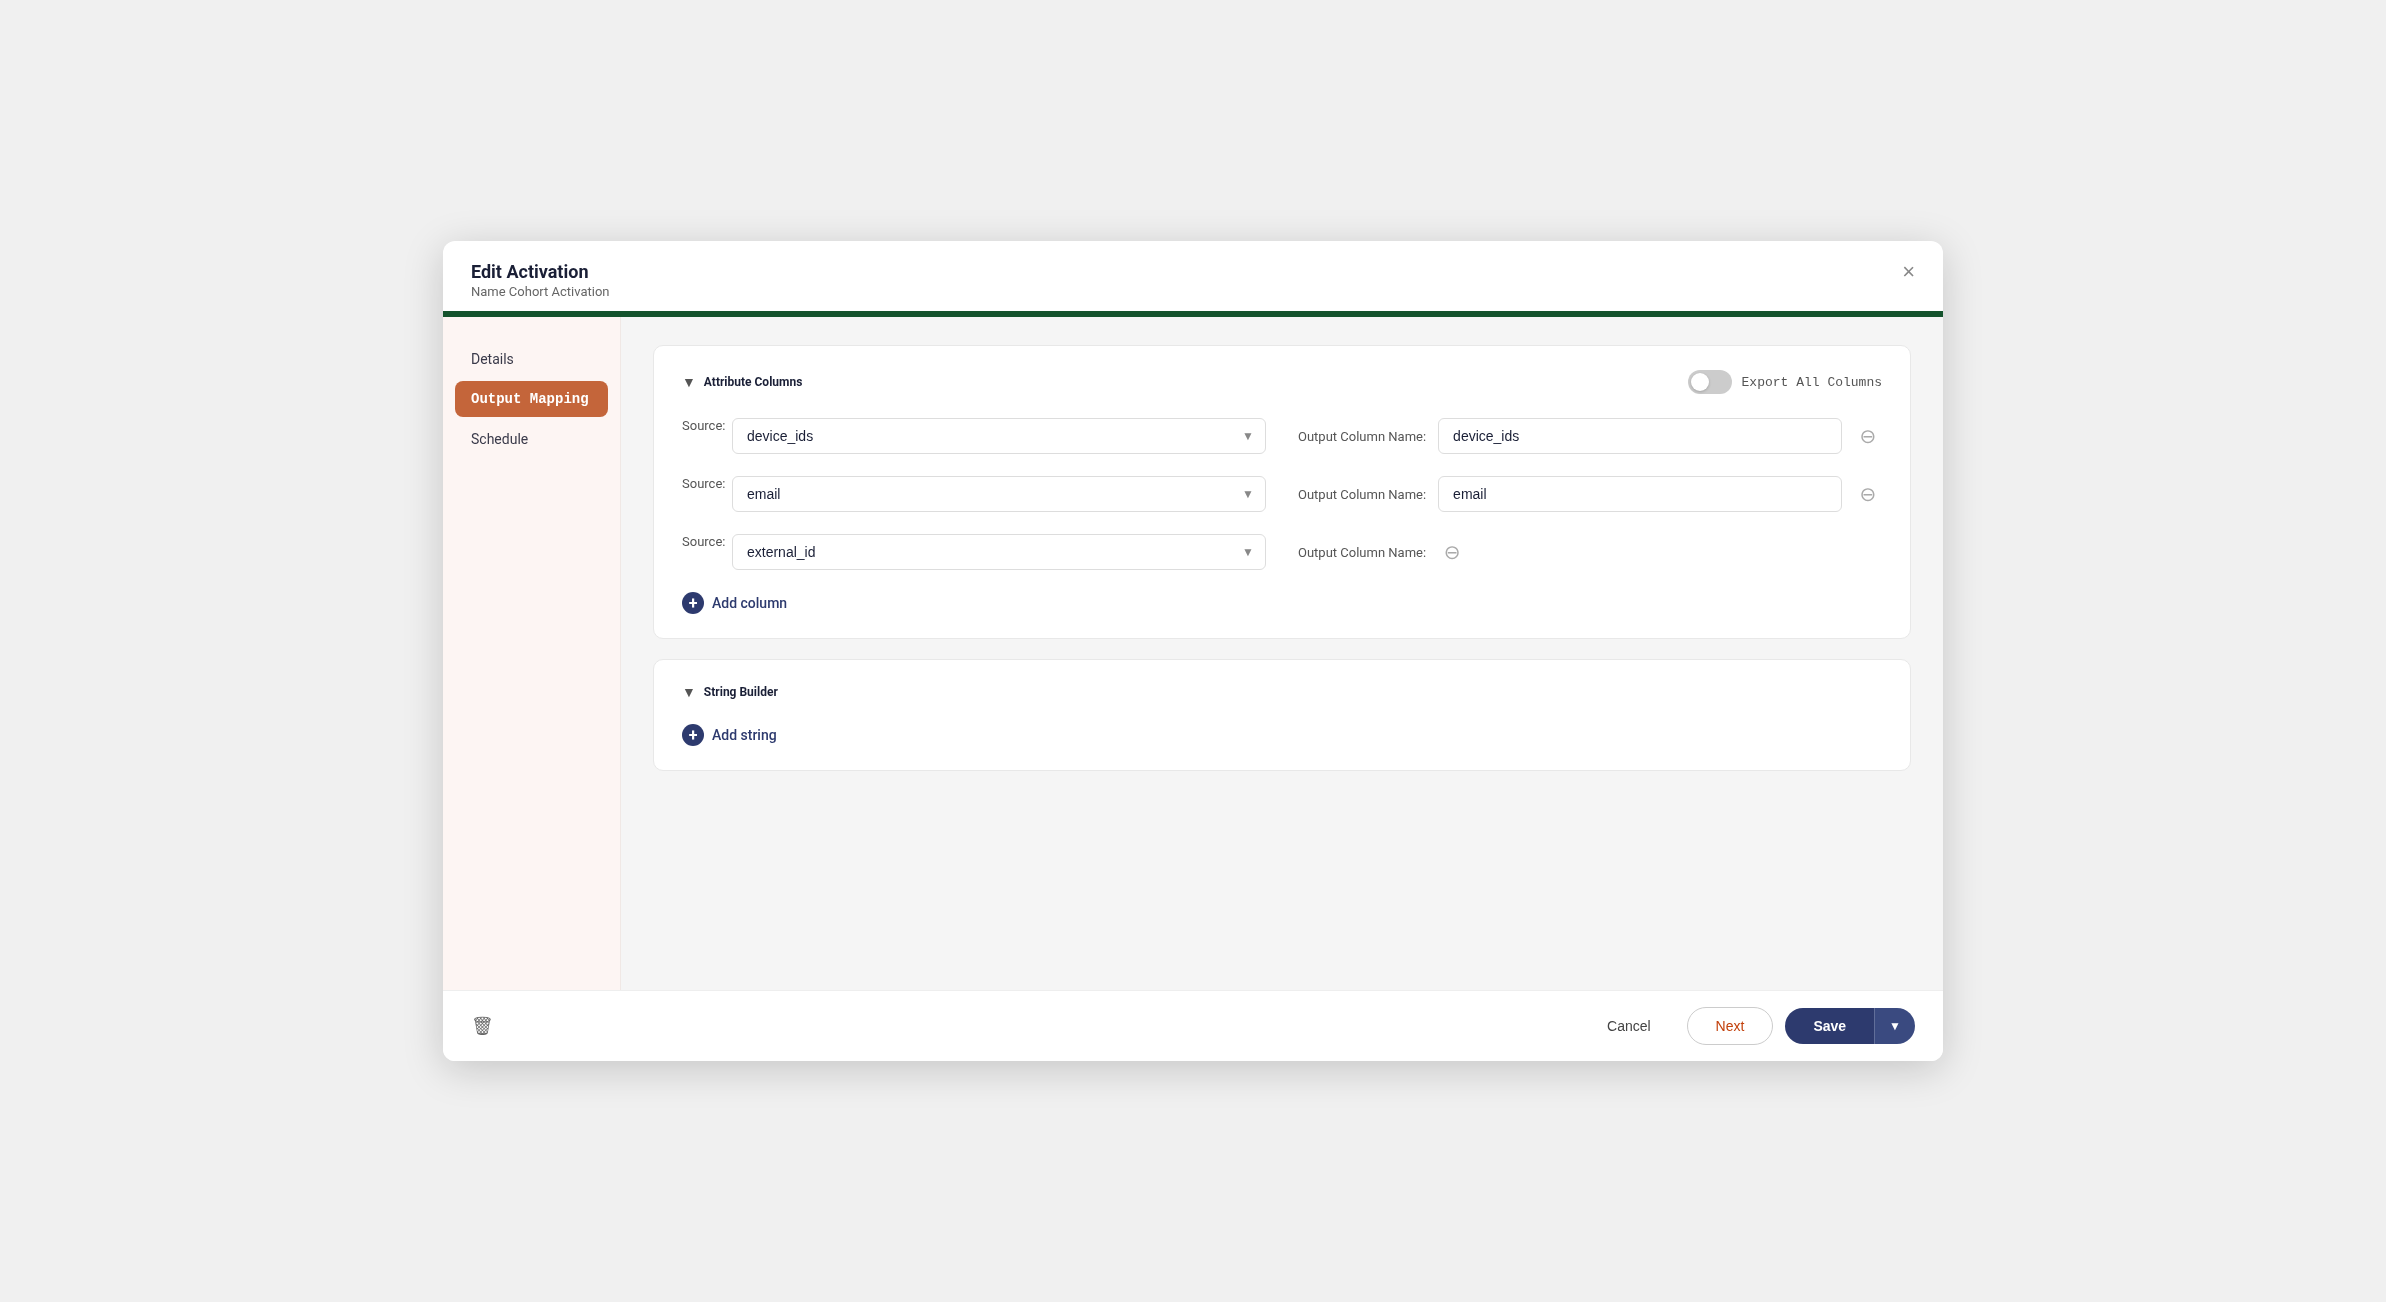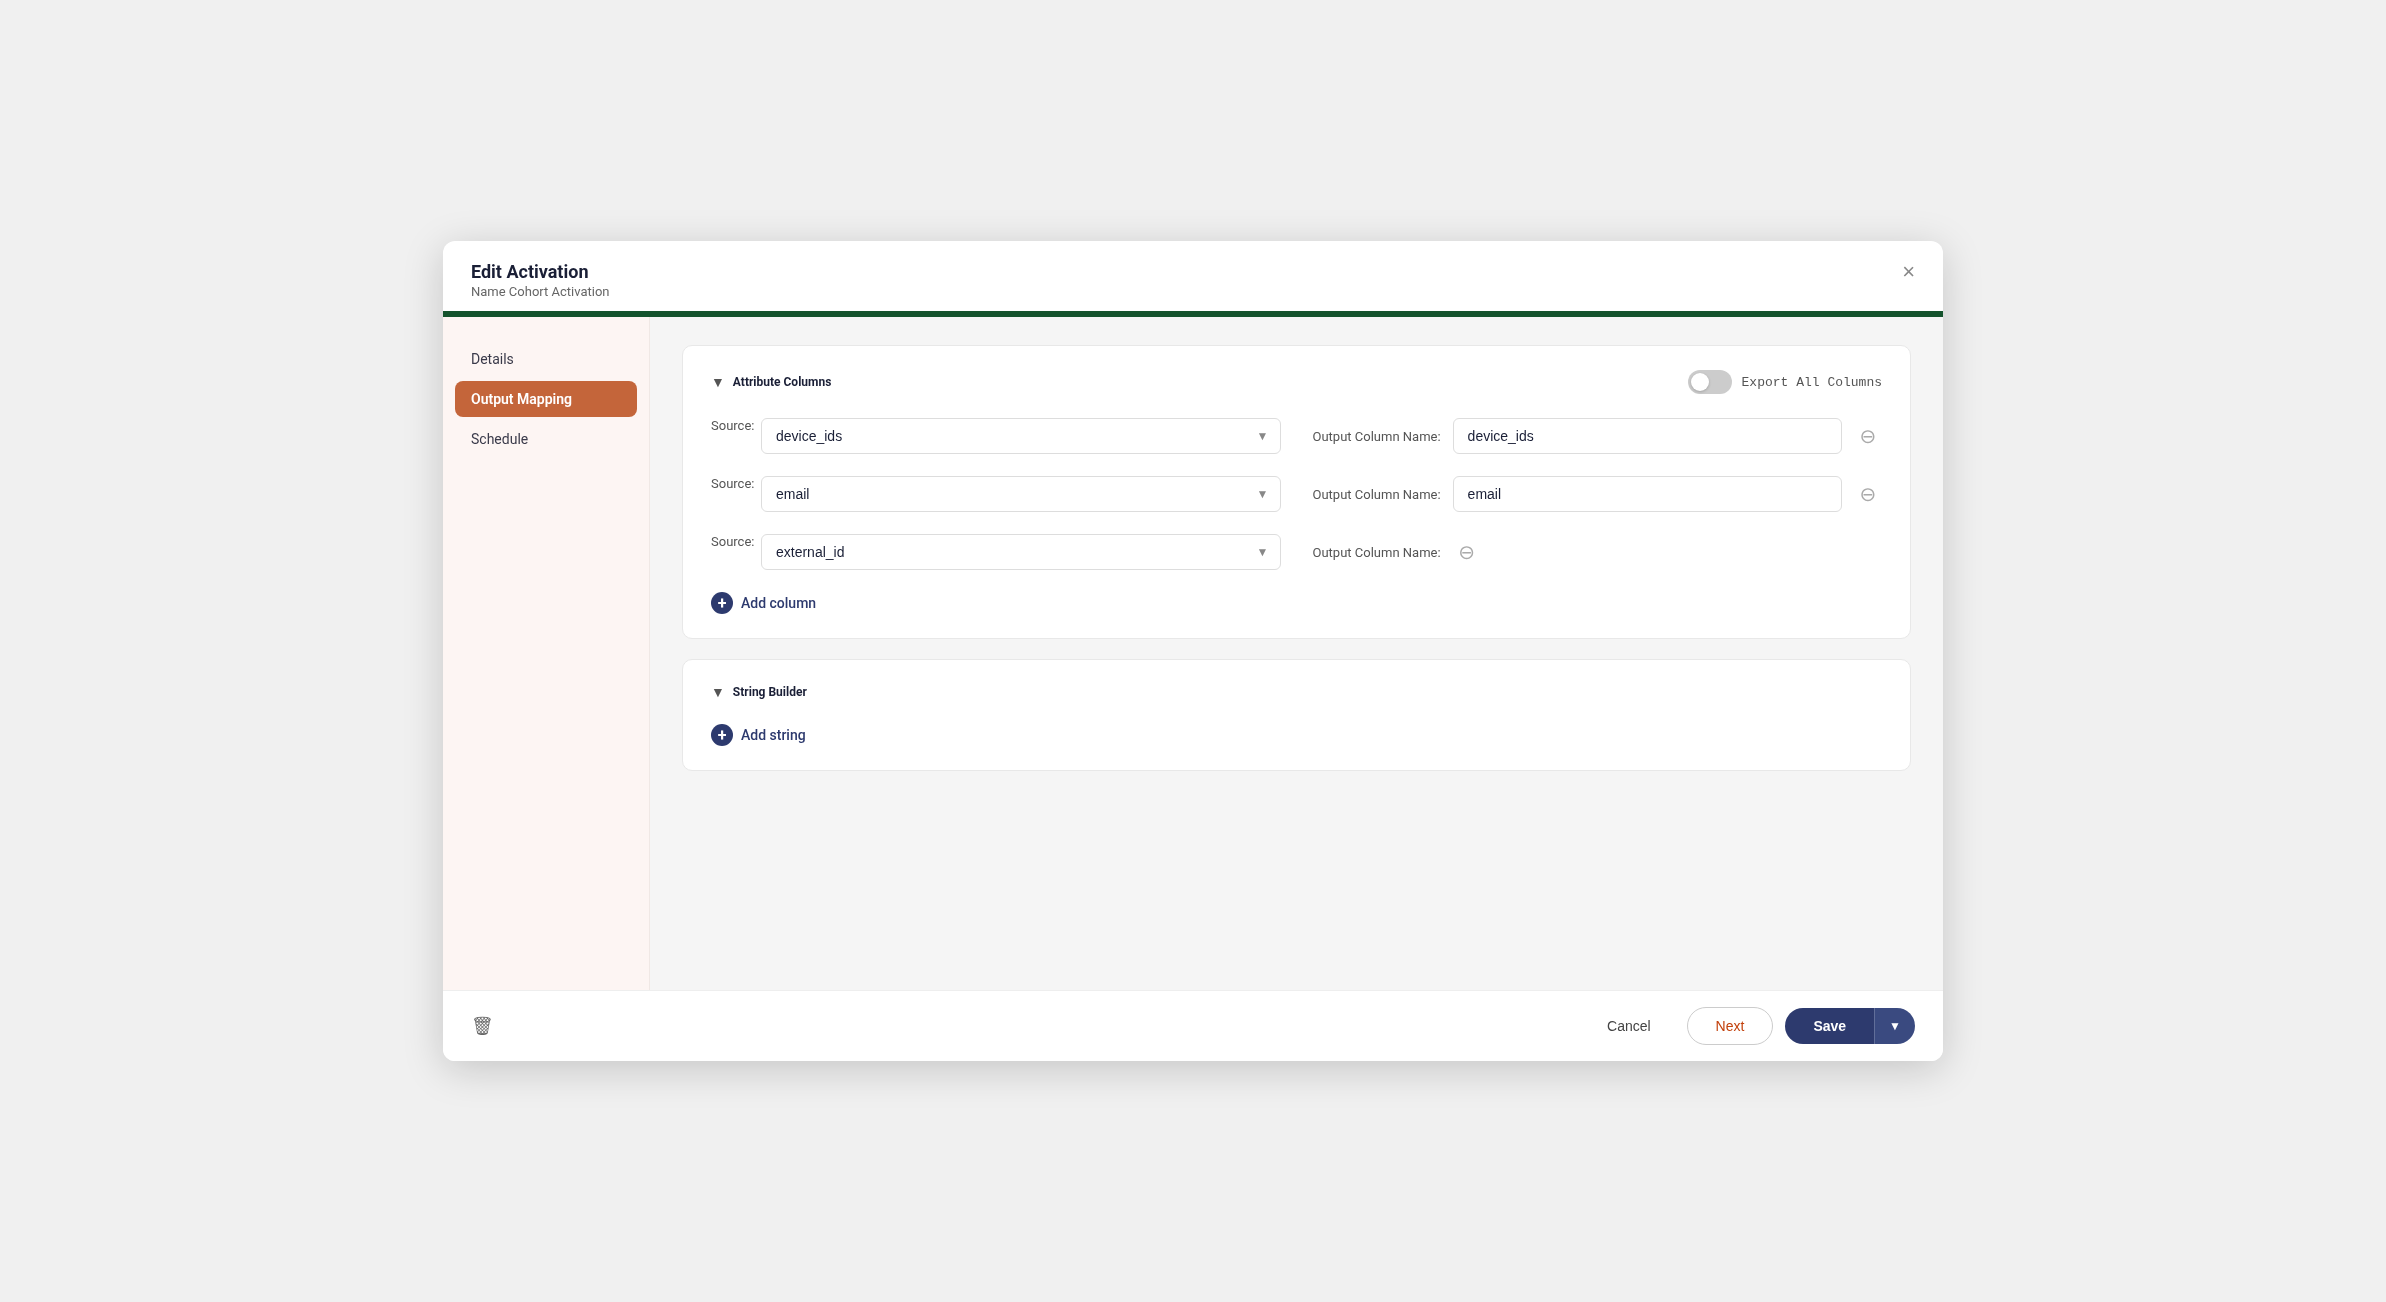--- a/index.html
+++ b/index.html
@@ -47,38 +47,39 @@
       font-size: 22px;
       color: #888;
       margin-top: -2px;
     }
     .modal-body {
       display: flex;
       flex: 1;
       overflow: hidden;
     }
     .sidebar {
-      width: 207px;
+      width: 178px;
       background: #fdf5f3;
       padding: 24px 12px;
       flex-shrink: 0;
       border-right: 1px solid #f0e8e5;
     }
     .sidebar-item {
       padding: 10px 16px;
       border-radius: 8px;
       font-size: 14px;
       color: #3a3a4a;
       cursor: pointer;
       margin-bottom: 4px;
     }
     .sidebar-item.active {
       background: #c4653a;
       color: #fff;
       font-weight: 600;
+      font-family: Liberation Mono, monospace;
     }
     .main-content {
       flex: 1;
       padding: 28px 32px;
       background: #f5f5f5;
       overflow-y: auto;
     }
     .section-card {
       background: #fff;
       border-radius: 10px;

